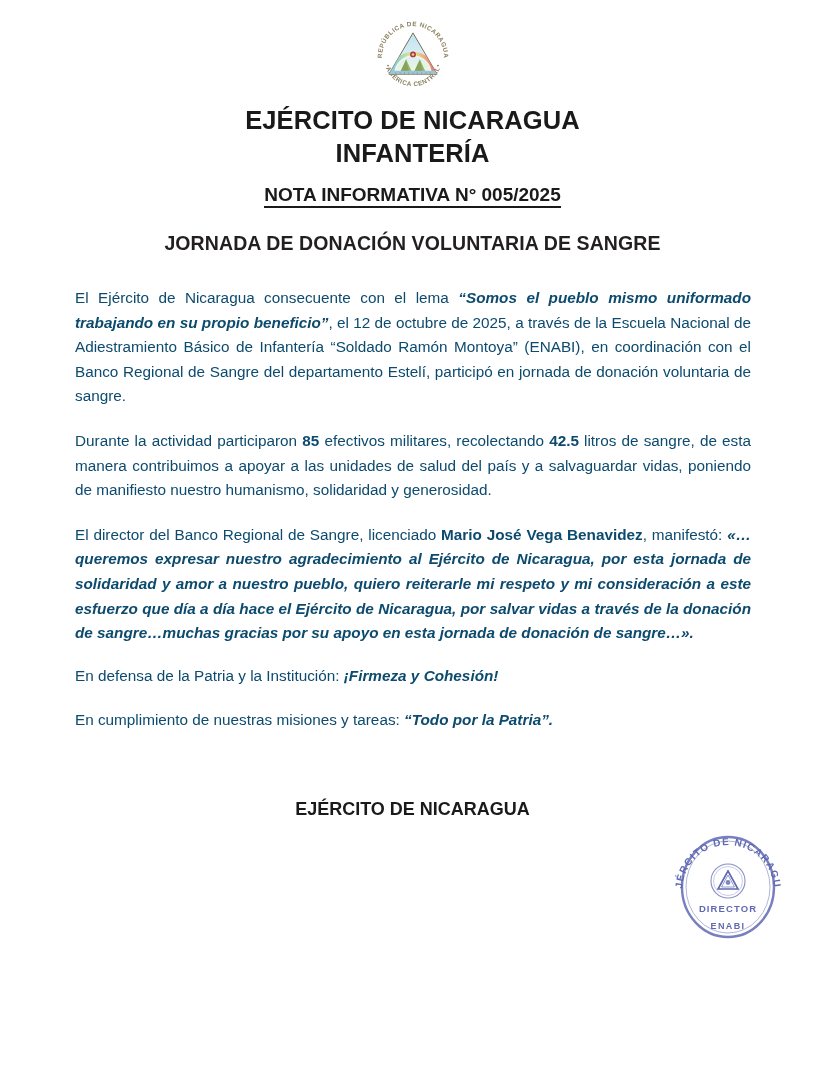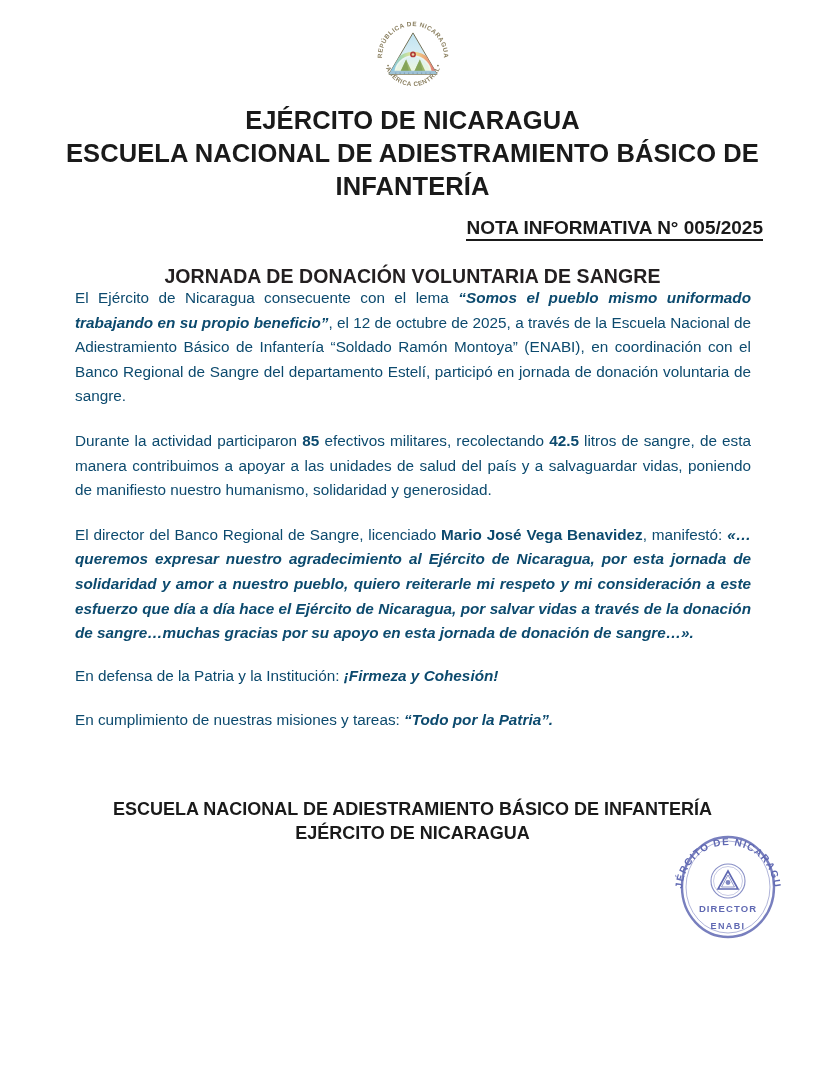--- a/index.html
+++ b/index.html
@@ -45,21 +45,20 @@
     font-weight: bold;
     line-height: 1.30;
     letter-spacing: 0.1px;
     color: #1a1a1a;
   }
   .nota-line {
     margin-top: 14px;
     font-size: 19px;
     font-weight: bold;
     color: #1a1a1a;
-    text-align: right;
   }
   .nota-line span {
     border-bottom: 2px solid #1a1a1a;
     padding-bottom: 1px;
   }
   .subject-line {
     margin-top: 26px;
     font-size: 19.5px;
     font-weight: bold;
     color: #231f20;
@@ -173,21 +172,20 @@
           <line x1="70" y1="68" x2="70" y2="70"></line>
         </g>
       </g>
     </svg>
   </div>
 </div>
 
 <div class="head-block">
   <div class="org-title">
     <div>EJÉRCITO DE NICARAGUA</div>
-    <div>ESCUELA NACIONAL DE ADIESTRAMIENTO BÁSICO DE</div>
     <div>INFANTERÍA</div>
   </div>
   <div class="nota-line">
     <span>NOTA INFORMATIVA N° 005/2025</span>
   </div>
   <div class="subject-line">JORNADA DE DONACIÓN VOLUNTARIA DE SANGRE</div>
 </div>
 
 <div class="body-block">
 
@@ -198,21 +196,20 @@
   <p class="para tight"><span>El director del Banco Regional de Sangre, licenciado </span><span class="b">Mario José Vega Benavidez</span><span>, manifestó:</span> <span class="bi">«…queremos expresar nuestro agradecimiento al Ejército de Nicaragua, por esta jornada de solidaridad y amor a nuestro pueblo, quiero reiterarle mi respeto y mi consideración a este esfuerzo que día a día hace el Ejército de Nicaragua, por salvar vidas a través de la donación de sangre…muchas gracias por su apoyo en esta jornada de donación de sangre…».</span></p>
 
   <p class="para"><span>En defensa de la Patria y la Institución: </span><span class="bi">¡Firmeza y Cohesión!</span></p>
 
   <p class="para"><span>En cumplimiento de nuestras misiones y tareas:  </span><span class="bi">“Todo por la Patria”.</span></p>
 
 
 </div>
 
 <div class="sign-block">
-  <div>ESCUELA NACIONAL DE ADIESTRAMIENTO BÁSICO DE INFANTERÍA</div>
   <div>EJÉRCITO DE NICARAGUA</div>
 </div>
 
 <div class="stamp">
   <svg viewBox="0 0 124 112" width="124" height="112" aria-hidden="true">
     <defs>
       <path id="stampArc" d="M 16,60 A 46,46 0 0 1 108,60"></path>
     </defs>
     <ellipse cx="62" cy="56" rx="46" ry="50" fill="none" stroke="#4a54a8" stroke-width="2.4" opacity="0.85"></ellipse>
     <ellipse cx="62" cy="56" rx="42" ry="46" fill="none" stroke="#4a54a8" stroke-width="0.9" opacity="0.55"></ellipse>

